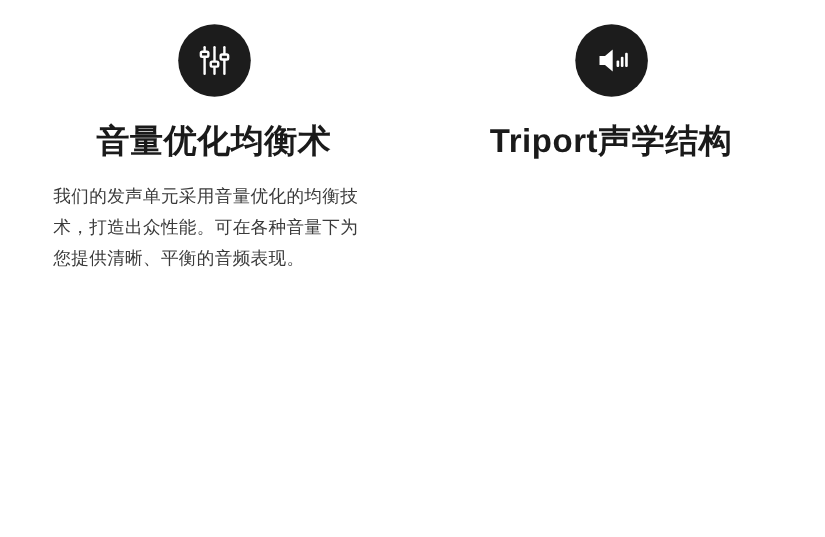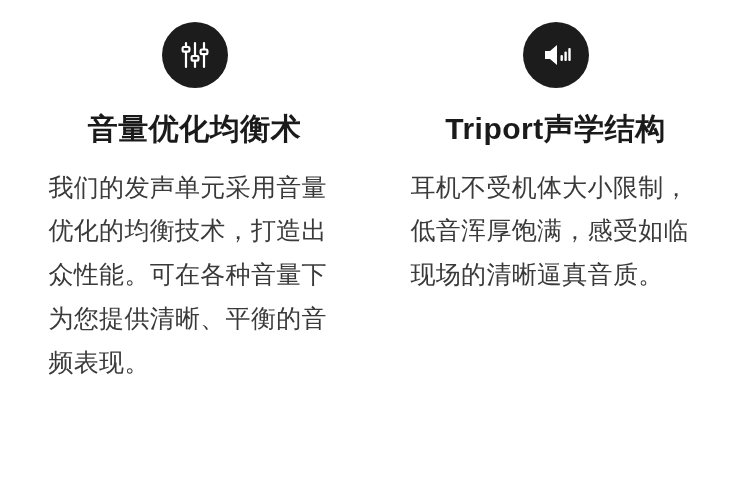--- a/index.html
+++ b/index.html
@@ -52,21 +52,21 @@
     font-size: 30px;
     line-height: 1.25;
     font-weight: bold;
     letter-spacing: 0.5px;
     color: #1a1a1a;
     text-align: center;
     white-space: nowrap;
   }
   .feature-desc {
     margin-top: 18px;
-    font-size: 25px;
+    font-size: 16px;
     line-height: 1.75;
     color: #3a3a3a;
     text-align: left;
     letter-spacing: 0.3px;
     max-width: 300px;
   }
   .feature.left .feature-desc {
     width: 292px;
   }
   .feature.right .feature-desc {
@@ -102,16 +102,15 @@
       <svg width="34" height="34" viewBox="0 0 34 34" aria-hidden="true">
         <path d="M6 13 H11 L18 7 V27 L11 21 H6 Z" fill="#ffffff"></path>
         <g fill="#ffffff">
           <rect x="21.5" y="17" width="2.4" height="6" rx="1"></rect>
           <rect x="25.4" y="13.5" width="2.4" height="9.5" rx="1"></rect>
           <rect x="29.3" y="10" width="2.4" height="13" rx="1"></rect>
         </g>
       </svg>
     </div>
     <div class="feature-title">Triport声学结构</div>
-    <div class="feature-desc">耳机不受机体大小限制，低音浑厚饱满，感受如临现场的清晰逼真音质。</div>
   </div>
 
 </div>
 
 </body></html>

